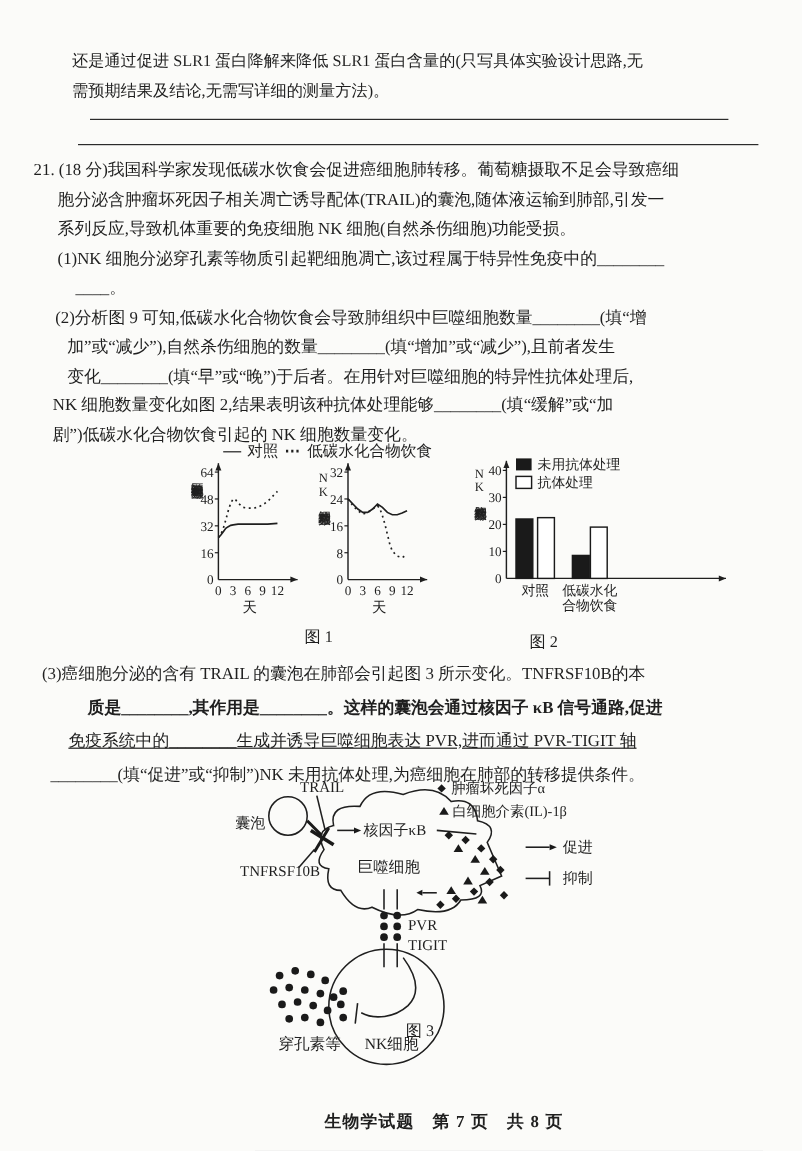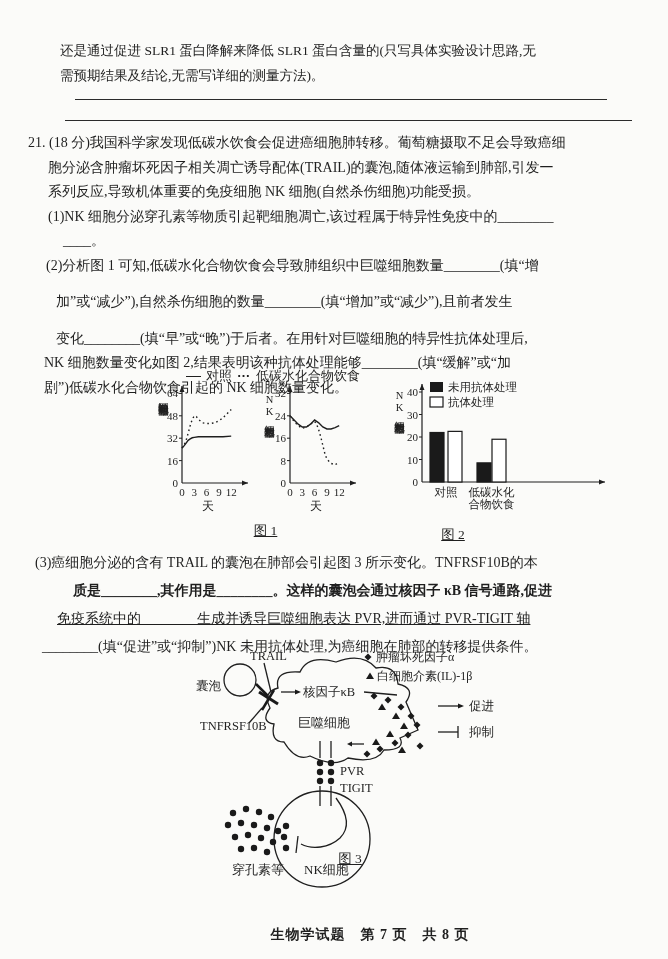--- a/index.html
+++ b/index.html
@@ -6,32 +6,32 @@
   .page{position:relative;width:668px;height:959px;margin:0 auto;background:#fbfbf9;
         font-family:"Liberation Serif","DejaVu Serif",serif;color:#1f1f1f;overflow:hidden;}
   .block{position:absolute;}
   .tline{white-space:nowrap;}
   .intro{left:60px;top:38px;font-size:13.5px;line-height:25px;}
   .rule{position:absolute;height:0;border-top:1.6px solid #2b2b2b;}
   .q21{left:28px;top:131px;font-size:14px;line-height:24.5px;}
   .q21 .tline:nth-child(2),.q21 .tline:nth-child(3),.q21 .tline:nth-child(4){padding-left:20px;}
   .q21 .tline:nth-child(5){padding-left:35px;}
   .q21 .tline:nth-child(6){padding-left:18px;}
-  .q21 .tline:nth-child(7),.q21 .tline:nth-child(8){padding-left:28px;margin-top:12px;}
+  .q21 .tline:nth-child(7),.q21 .tline:nth-child(8){padding-left:28px;}
   .q21 .tline:nth-child(9),.q21 .tline:nth-child(10){padding-left:16px;}
   .p3{left:35px;top:549px;font-size:14px;line-height:28px;}
   .p3 .tline:nth-child(2){padding-left:38px;font-weight:bold;}
   .p3 .tline:nth-child(3){padding-left:22px;text-decoration:underline;}
   .p3 .tline:nth-child(4){padding-left:7px;}
   .legend1{left:186px;top:367px;font-size:13px;display:flex;align-items:center;gap:5px;white-space:nowrap;}
   .mk-solid{display:inline-block;width:15px;height:0;border-top:1.6px solid #1f1f1f;}
   .mk-dots{letter-spacing:1px;font-weight:bold;}
   .vlab{position:absolute;writing-mode:vertical-rl;text-orientation:upright;font-size:10.5px;
         line-height:12px;letter-spacing:0.5px;}
-  .caption{position:absolute;font-size:13.5px;text-align:center;text-decoration:underline;}
+  .caption{position:absolute;font-size:13.5px;text-align:center;}
   .footer{position:absolute;left:0;top:926px;width:644px;text-align:center;font-size:14px;font-weight:600;letter-spacing:1px;margin-left:48px;}
   svg{position:absolute;overflow:visible;}
   svg text{font-family:"Liberation Serif","DejaVu Serif",serif;fill:#1f1f1f;}
   .ln{stroke:#1f1f1f;fill:none;stroke-width:1.3px;}
   .dot{fill:#1a1a1a;}
 </style>
 </head>
 <body>
 
 <div class="page">
@@ -43,21 +43,21 @@
 
   <div class="rule" style="left:75px;top:99px;width:532px;"></div>
   <div class="rule" style="left:65px;top:120px;width:567px;"></div>
 
   <div class="block q21">
     <div class="tline">21. (18 分)我国科学家发现低碳水饮食会促进癌细胞肺转移。葡萄糖摄取不足会导致癌细</div>
     <div class="tline">胞分泌含肿瘤坏死因子相关凋亡诱导配体(TRAIL)的囊泡,随体液运输到肺部,引发一</div>
     <div class="tline">系列反应,导致机体重要的免疫细胞 NK 细胞(自然杀伤细胞)功能受损。</div>
     <div class="tline">(1)NK 细胞分泌穿孔素等物质引起靶细胞凋亡,该过程属于特异性免疫中的________</div>
     <div class="tline">____。</div>
-    <div class="tline">(2)分析图 1 可知,低碳水化合物饮食会导致肺组织中巨噬细胞数量________(填“增</div>
+    <div class="tline">(2)分析图 9 可知,低碳水化合物饮食会导致肺组织中巨噬细胞数量________(填“增</div>
     <div class="tline">加”或“减少”),自然杀伤细胞的数量________(填“增加”或“减少”),且前者发生</div>
     <div class="tline">变化________(填“早”或“晚”)于后者。在用针对巨噬细胞的特异性抗体处理后,</div>
     <div class="tline">NK 细胞数量变化如图 2,结果表明该种抗体处理能够________(填“缓解”或“加</div>
     <div class="tline">剧”)低碳水化合物饮食引起的 NK 细胞数量变化。</div>
   </div>
 
   <div class="block legend1">
     <span class="mk-solid"></span>
     <span>对照</span>
     <span class="mk-dots">⋯</span>

